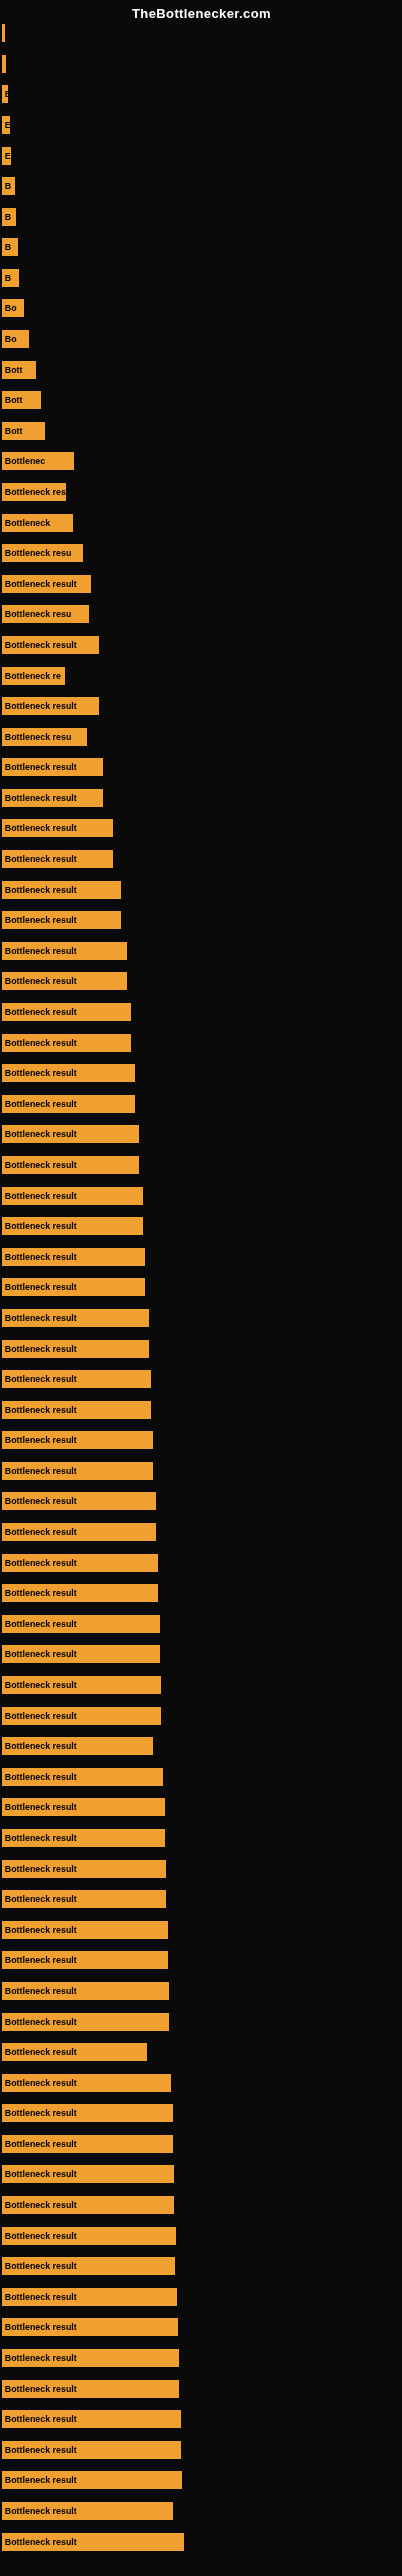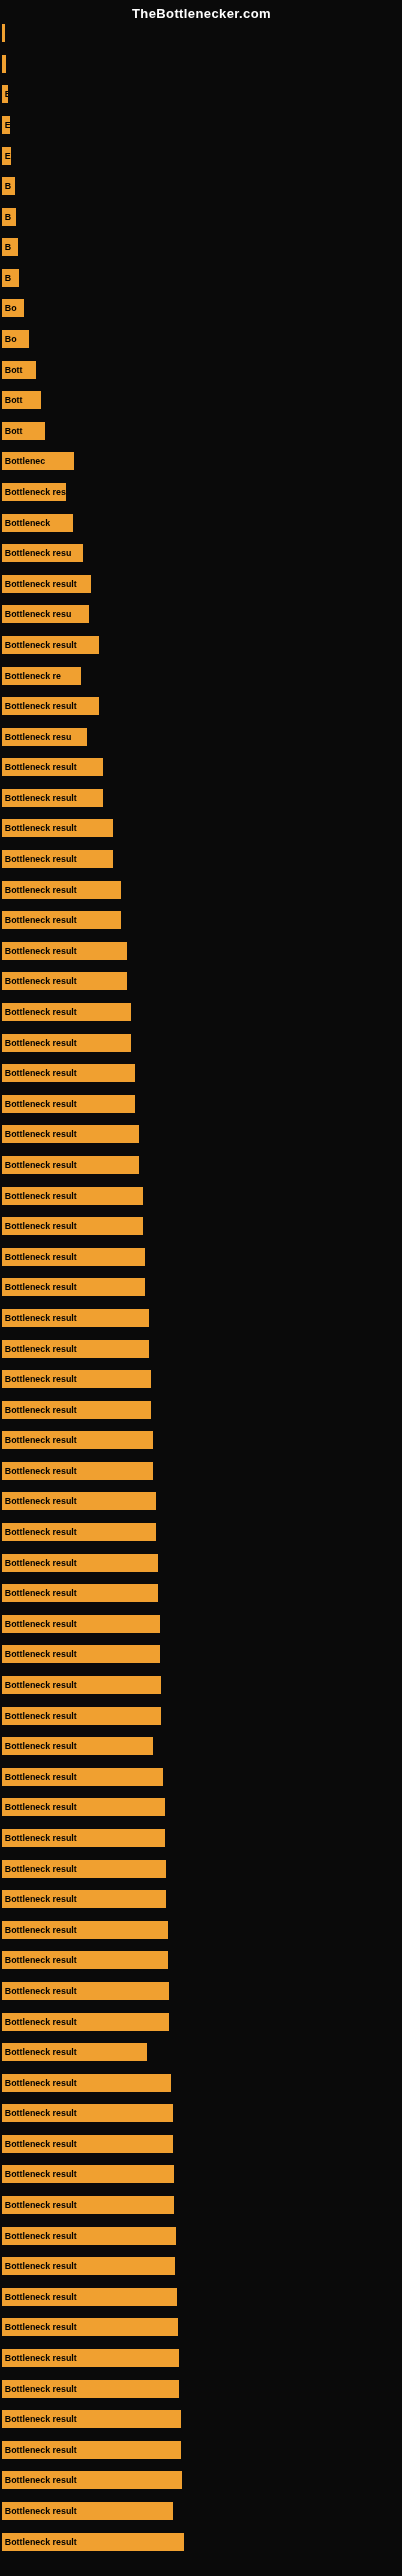--- a/index.html
+++ b/index.html
@@ -105,21 +105,21 @@
     <div class="bar-row" style="top: 575px; left: 1.6px;">
       <div class="bar" style="width: 89px;">Bottleneck result</div>
     </div>
     <div class="bar-row" style="top: 605px; left: 1.6px;">
       <div class="bar" style="width: 87px;">Bottleneck resu</div>
     </div>
     <div class="bar-row" style="top: 636px; left: 1.6px;">
       <div class="bar" style="width: 97px;">Bottleneck result</div>
     </div>
     <div class="bar-row" style="top: 667px; left: 1.6px;">
-      <div class="bar" style="width: 79px;">Bottleneck re</div>
+      <div class="bar" style="width: 63px;">Bottleneck re</div>
     </div>
     <div class="bar-row" style="top: 697px; left: 1.6px;">
       <div class="bar" style="width: 97px;">Bottleneck result</div>
     </div>
     <div class="bar-row" style="top: 728px; left: 1.6px;">
       <div class="bar" style="width: 85px;">Bottleneck resu</div>
     </div>
     <div class="bar-row" style="top: 758px; left: 1.6px;">
       <div class="bar" style="width: 101px;">Bottleneck result</div>
     </div>

